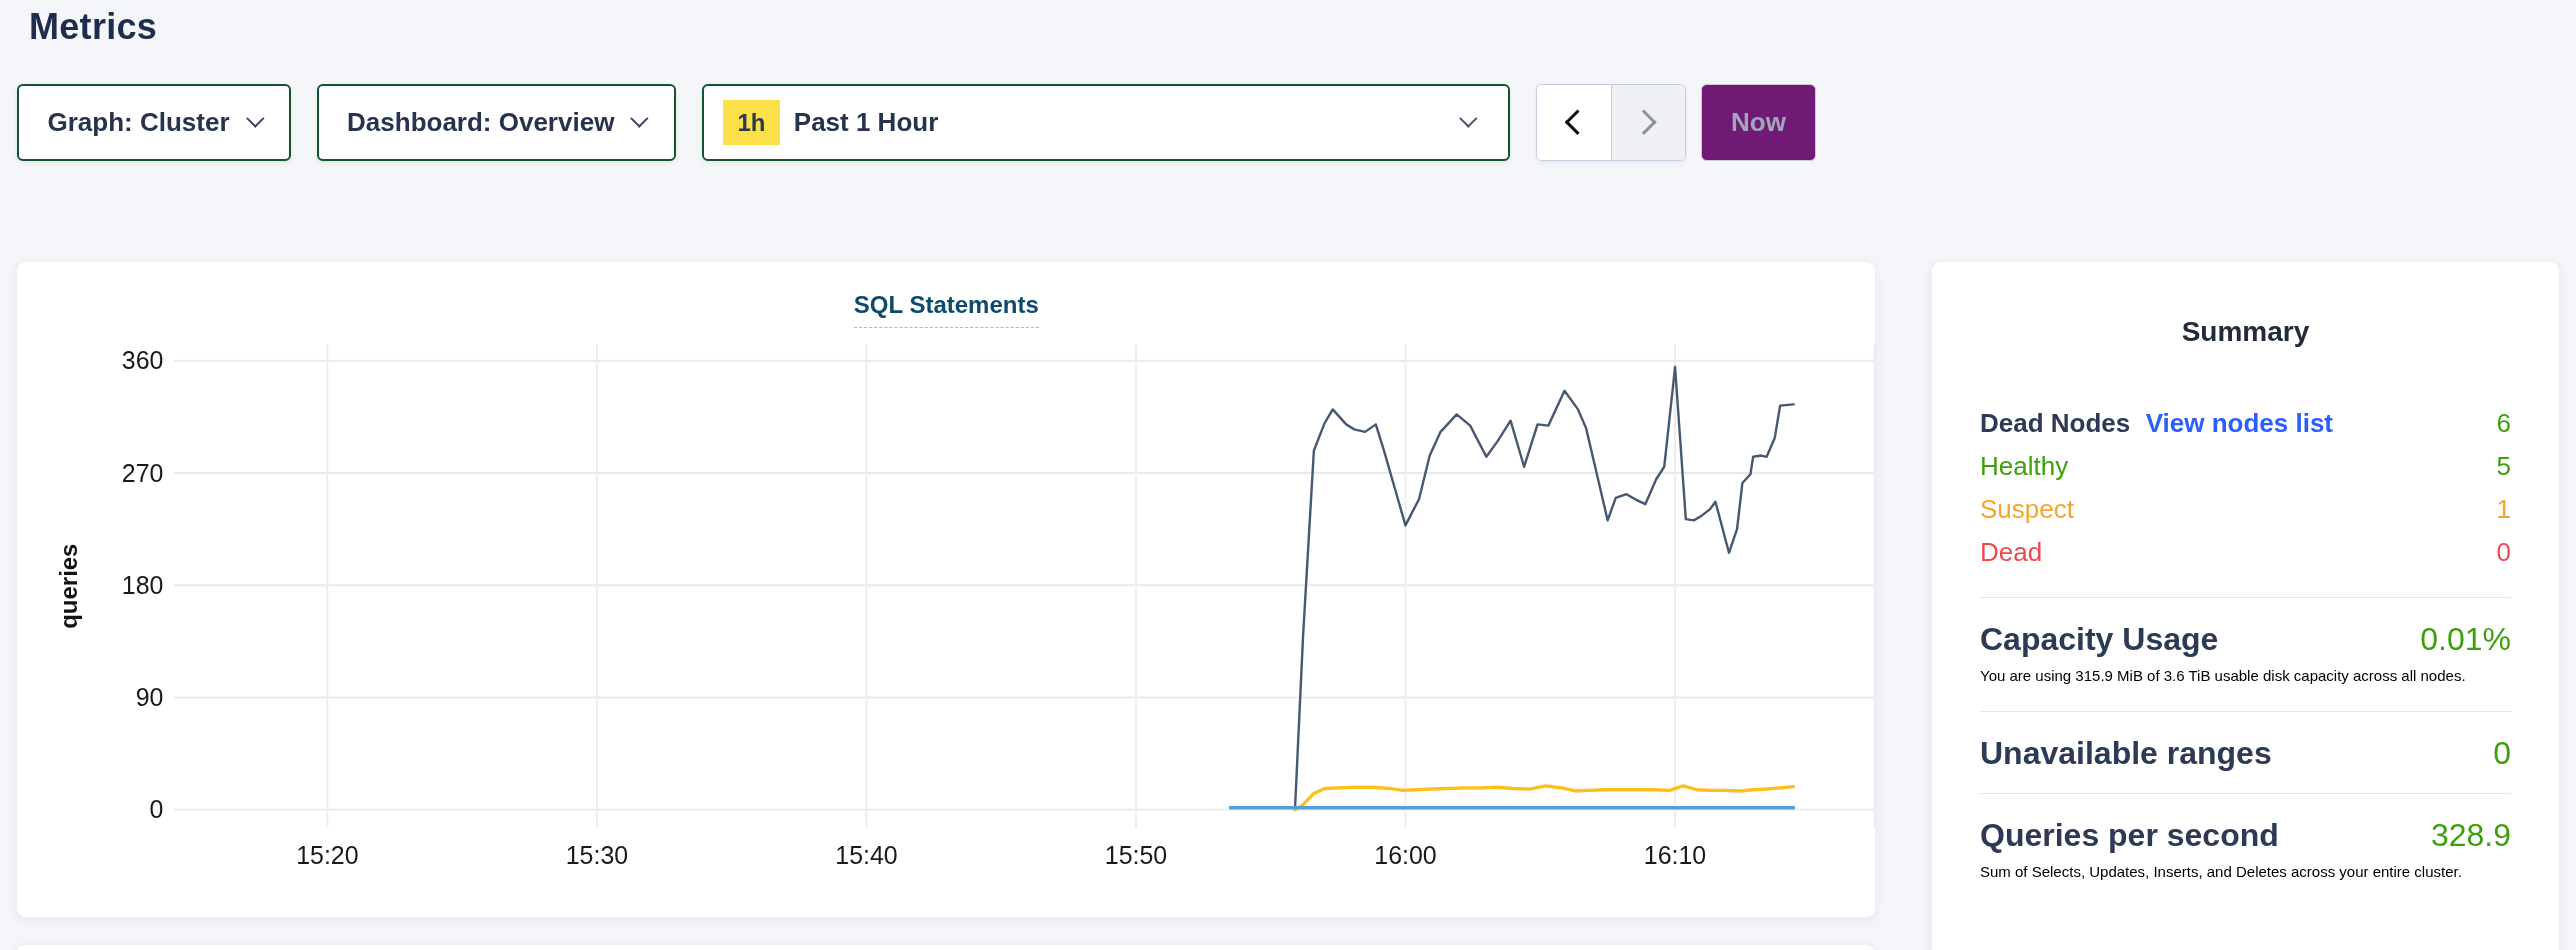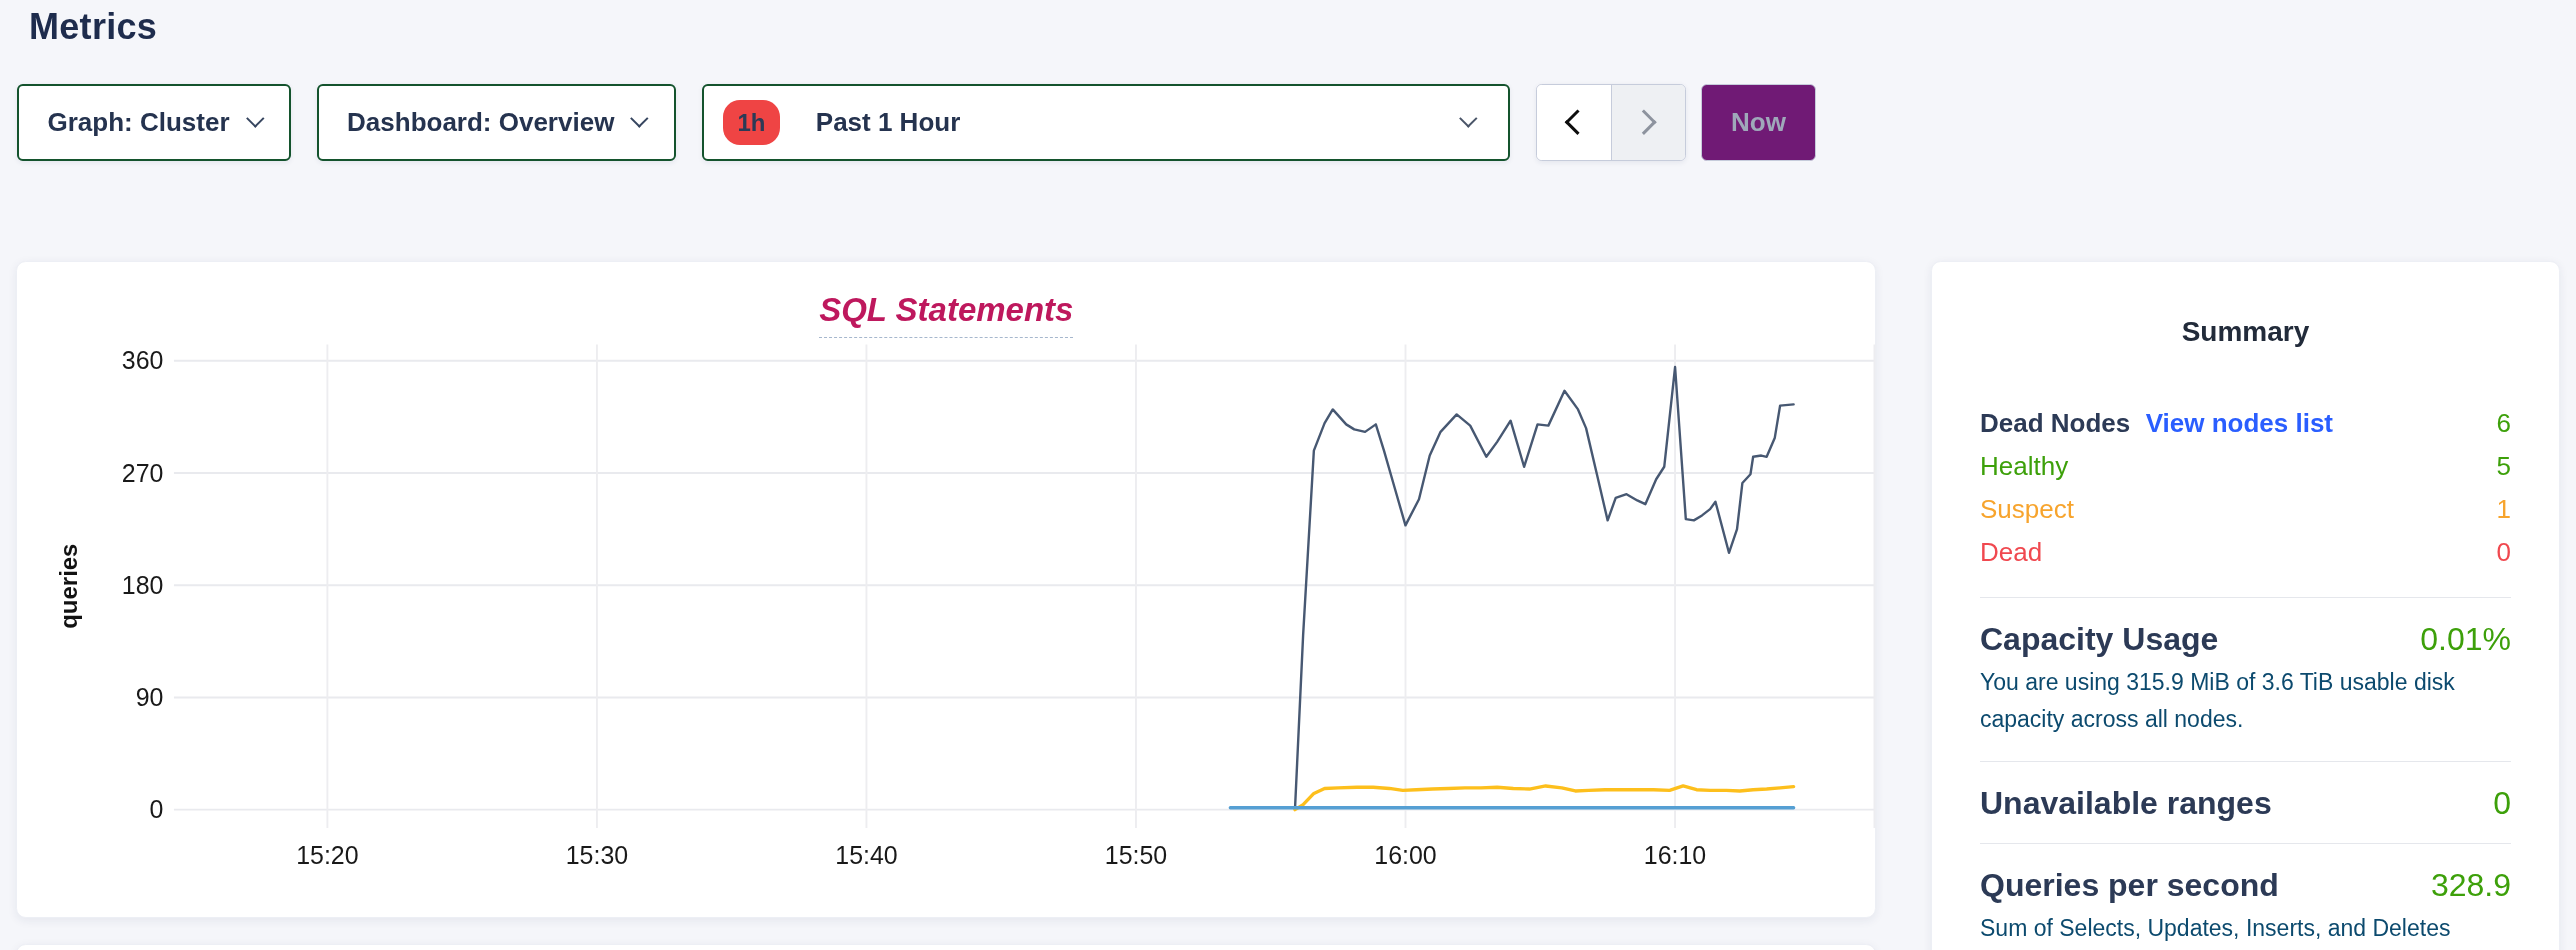--- a/index.html
+++ b/index.html
@@ -19,22 +19,22 @@
     position:absolute; top:84px; height:77px;
     background:#fff; border:2px solid #14532d; border-radius:5.8px;
     box-shadow:0 1.9px 4.8px rgba(30,45,90,.07);
     display:flex; align-items:center; justify-content:center;
     font-size:26px; font-weight:700; color:#25334f; cursor:pointer;
   }
   #graph-btn { left:17.3px;  width:274px; }
   #dash-btn  { left:317px; width:359px; }
   #time-btn  { left:702px; width:808px; justify-content:flex-start; padding:0 33px 0 19px; }
   .chip {
-    background:#ef4444; border-radius:17px; padding:8.6px 14.4px;
-    font-size:24px; font-weight:700; color:#2c3a56; margin-right:36px;
+    background:#fde047; border-radius:0; padding:8.6px 14.4px;
+    font-size:24px; font-weight:700; color:#2c3a56; margin-right:14px;
   }
   .time-label { font-size:26px; font-weight:600; color:#25334f; }
   .chev {
     display:inline-block; border-style:solid; border-color:#36455f;
     border-width:0 2.4px 2.4px 0; padding:5.3px;
     transform:rotate(45deg); margin-left:19px; position:relative; top:-3.8px;
   }
   .chev.auto-right { margin-left:auto; border-color:#4a5568; }
   .pager {
     position:absolute; left:1536px; top:84px; width:150px; height:77px;
@@ -57,38 +57,38 @@
   
   .card {
     position:absolute; background:#fff; border:1px solid #edeff5; border-radius:9.6px;
     box-shadow:0 2.9px 9.6px rgba(30,45,90,.07);
   }
   .chart-card   { left:16.3px;   top:261px; width:1860px; height:657px; }
   .summary-card { left:1931px; top:261px; width:629px;  height:715px; padding:35px 48px 0; }
   .next-card    { left:16.3px;   top:944px; width:1860px; height:38px; border-radius:9.6px 9.6px 0 0; }
   .chart-title-wrap { position:absolute; top:29px; left:0; width:100%; text-align:center; }
   .chart-title {
-    display:inline-block; font-size:33px; font-weight:700; color:#be185d;
-    border-bottom:1.9px dashed #a6b7cd; padding-bottom:7.7px; cursor:help;font-style:italic;
+    display:inline-block; font-size:24px; font-weight:700; color:#0c4a6e;
+    border-bottom:1.9px dashed #a6b7cd; padding-bottom:7.7px; cursor:help;
   }
   #chart-svg { position:absolute; left:0; top:0; width:1860px; height:657px; }
   
   .summary-title { text-align:center; font-size:28px; font-weight:700; color:#222b3a; margin-top:19px; }
   .node-rows { margin-top:54px; }
   .srow { display:flex; align-items:baseline; font-size:26px; line-height:43px; }
   .srow .val { margin-left:auto; }
   .section-row { display:flex; align-items:baseline; font-size:32px; height:35px; }
   .section-row .val { margin-left:auto; }
   .lbl-strong { font-weight:700; color:#2c3a56; }
   .link { color:#2a5eff; margin-left:15.4px; font-weight:600; cursor:pointer; }
   .green  { color:#3da00a; }
   .orange { color:#f7a42d; }
   .red    { color:#f0484f; }
   .divider { height:1px; background:#e5e7ec; margin:23px 0; }
-  .desc { font-size:23px; color:#0c4a6e; line-height:1.62; margin-top:7.7px; }
+  .desc { font-size:15px; color:#000000; line-height:1.62; margin-top:7.7px; }
 </style>
 </head>
 <body>
 
 <h1 class="page-title">Metrics</h1>
 
 <div class="btn" id="graph-btn">
   <span>Graph: Cluster</span>
   <span class="chev"></span>
 </div>

